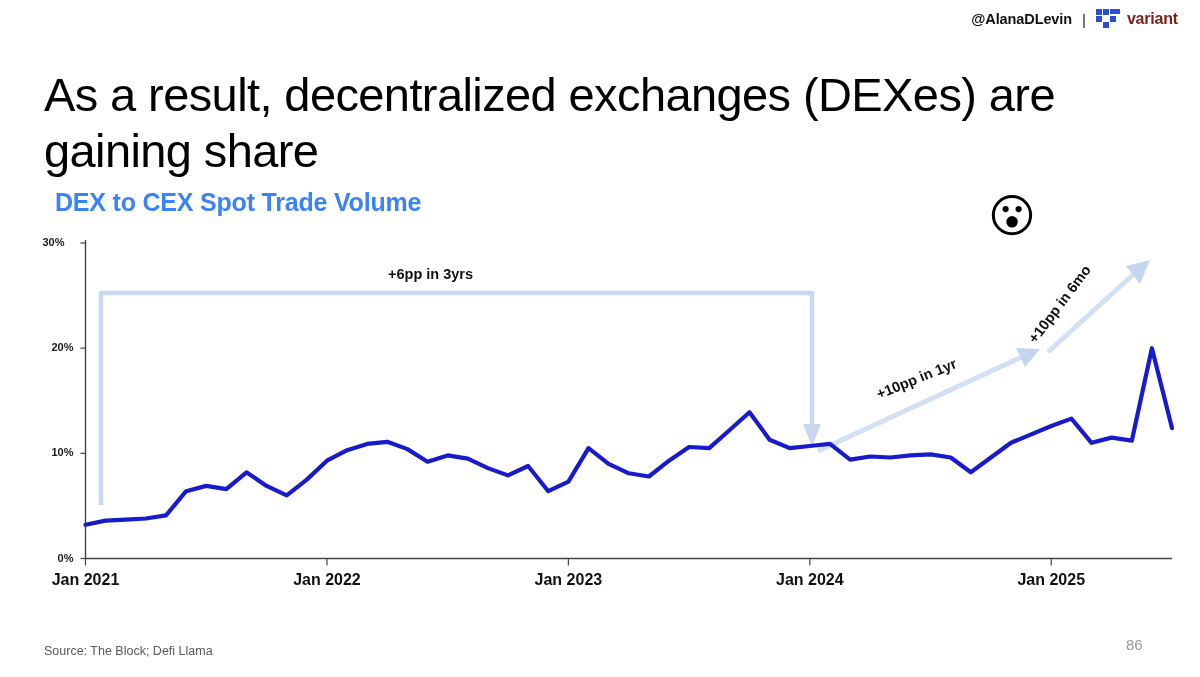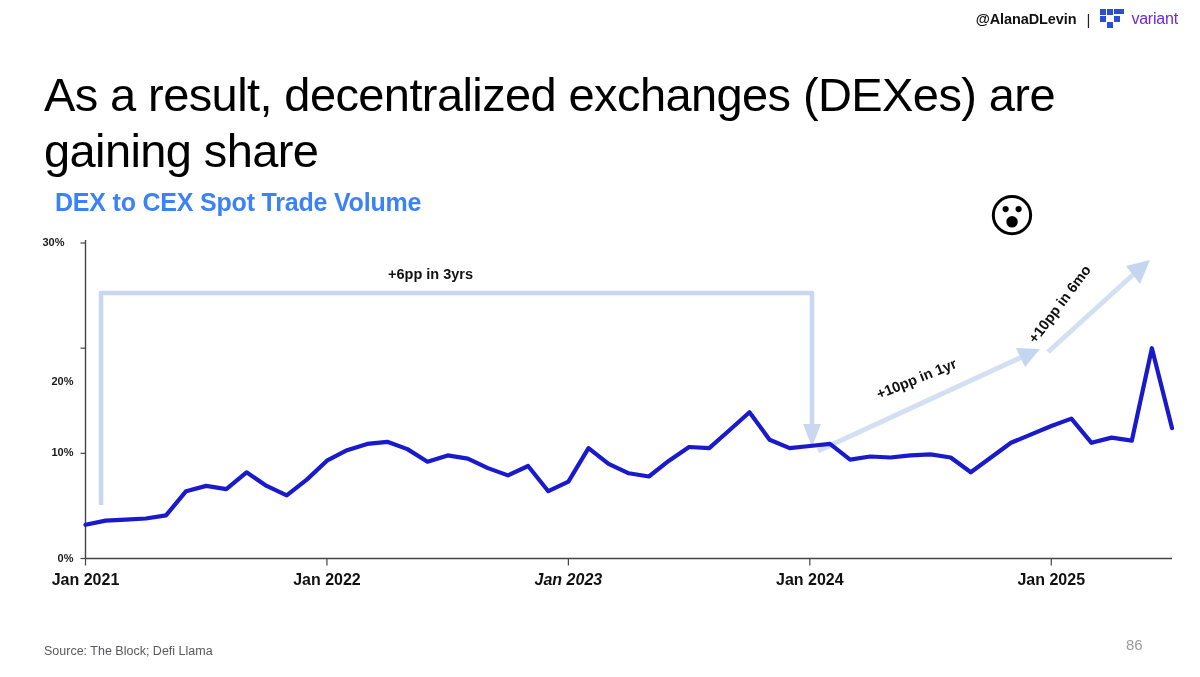--- a/index.html
+++ b/index.html
@@ -23,21 +23,21 @@
     font-size:14.5px;font-weight:bold;color:#111111;
     letter-spacing:-0.1px;
   }
   .divider{
     font-size:15px;color:#222;font-weight:400;
     margin:0 1px;
   }
   .brand{display:flex;align-items:center;gap:6px;}
   .brand-mark{width:25px;height:20px;display:block;}
   .brand-name{
-    font-size:16px;color:#6d28d9;font-weight:400;letter-spacing:-0.2px;
+    font-size:16px;color:#7f1d1d;font-weight:700;letter-spacing:-0.2px;
   }
 
   
   .slide-title{
     position:absolute;left:44px;top:36px;width:1080px;
     font-size:47px;line-height:1.18;
     font-weight:400;color:#000000;
     letter-spacing:-0.6px;
     font-family:"Liberation Sans","DejaVu Sans",sans-serif;
   }
@@ -150,28 +150,28 @@
         <line x1="1048" y1="352" x2="1136" y2="272" stroke="#D3E0F3" stroke-width="5"></line>
         <path d="M1150,260 L1126,266 L1140,284 Z" fill="#C4D6EF"></path>
       </g>
 
       <polyline id="series-line" fill="none" stroke="#1A1ACD" stroke-width="4.2" stroke-linejoin="round" stroke-linecap="round" points="85.5,524.8 105.6,520.6 125.7,519.6 145.9,518.5 166.0,515.4 186.1,491.2 206.2,485.9 226.3,489.1 246.5,472.3 266.6,485.9 286.7,495.4 306.8,479.6 326.9,460.7 347.1,450.2 367.2,443.9 387.3,441.8 407.4,449.1 427.5,461.7 447.7,455.4 467.8,458.6 487.9,468.1 508.0,475.4 528.1,466.0 548.3,491.2 568.4,481.7 588.5,448.1 608.6,463.9 628.8,473.3 648.9,476.5 669.0,460.7 689.1,447.0 709.2,448.1 729.4,430.2 749.5,412.3 769.6,439.7 789.7,448.1 809.8,446.0 830.0,443.9 850.1,459.6 870.2,456.5 890.3,457.5 910.4,455.4 930.6,454.4 950.7,457.5 970.8,472.3 990.9,457.5 1011.0,442.8 1031.2,434.4 1051.3,426.0 1071.4,418.6 1091.5,442.8 1111.6,437.6 1131.8,440.7 1151.9,348.2 1172.0,428.1"></polyline>
     </svg>
 
     <div id="ytick-labels">
         <div class="ytick" style="left: 33.5px; top: 551.5px;">0%</div>
         <div class="ytick" style="left: 33.5px; top: 446.333px;">10%</div>
-        <div class="ytick" style="left: 33.5px; top: 341.167px; margin-top: 34px;">20%</div>
+        <div class="ytick" style="left: 33.5px; top: 341.167px;">20%</div>
         <div class="ytick" style="left: 33.5px; top: 236px; text-align: center;">30%</div>
       </div>
 
     <div id="xtick-labels">
         <div class="xtick" style="left: 25.5px; top: 570.5px;">Jan 2021</div>
         <div class="xtick" style="left: 266.944px; top: 570.5px;">Jan 2022</div>
-        <div class="xtick" style="left: 508.389px; top: 570.5px; font-style: italic;">Jan 2023</div>
+        <div class="xtick" style="left: 508.389px; top: 570.5px;">Jan 2023</div>
         <div class="xtick" style="left: 749.833px; top: 570.5px;">Jan 2024</div>
         <div class="xtick" style="left: 991.278px; top: 570.5px;">Jan 2025</div>
       </div>
   </div>
 
   <div class="annot" style="left:388px;top:266px;">+6pp in 3yrs</div>
 
   <div class="annot annot-rot1" style="left:880px;top:386px;">+10pp in 1yr</div>
 
   <div class="annot annot-rot2" style="left:1038px;top:330px;">+10pp in 6mo</div>

